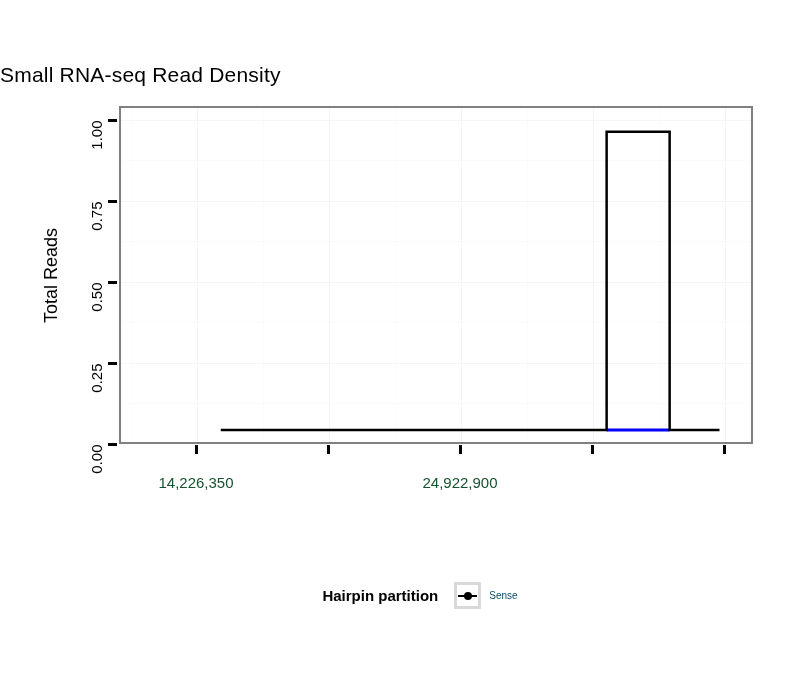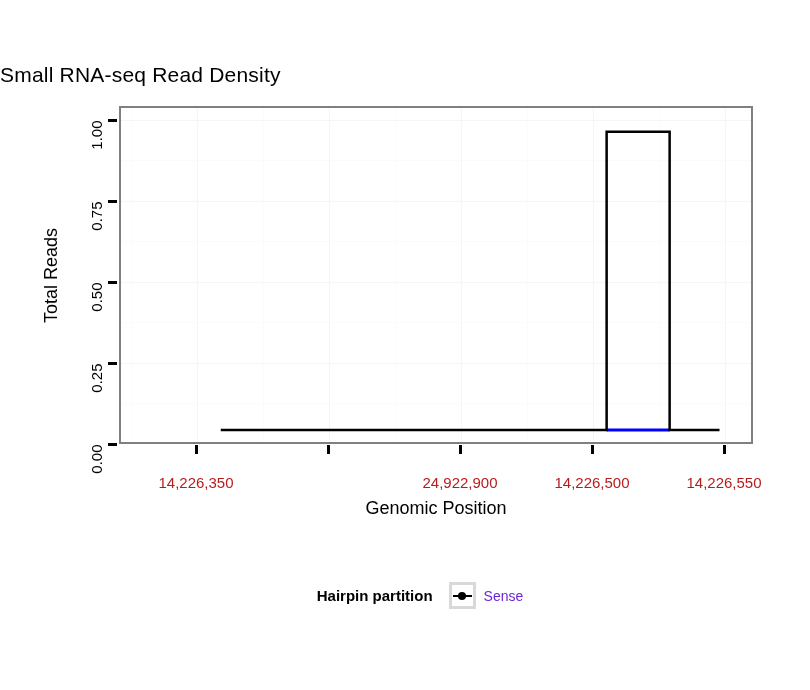--- a/index.html
+++ b/index.html
@@ -98,21 +98,21 @@
     font-size: 15px;
     color: #000;
     transform: rotate(-90deg);
     transform-origin: 100% 50%;
     text-align: right;
     white-space: nowrap;
   }
   .xlabel-text {
     position: absolute;
     font-size: 15px;
-    color: #b91c1c;
+    color: #14532d;
     text-align: center;
     white-space: nowrap;
   }
   .axis-title-y {
     position: absolute;
     left: 42px;
     top: 106px;
     width: 20px;
     height: 338px;
     font-size: 18px;
@@ -182,22 +182,22 @@
     position: absolute;
     left: 50%;
     top: 50%;
     width: 8px;
     height: 8px;
     margin-left: -4px;
     margin-top: -4px;
     border-radius: 50%;
   }
   .legend-label {
-    font-size: 14px;
-    color: #6d28d9;
+    font-size: 10px;
+    color: #0c4a6e;
     white-space: nowrap;
   }
 </style>
 </head>
 <body>
 
 <div id="plot-root">
 
   <div class="chart-title">Small RNA-seq Read Density</div>
 
@@ -250,24 +250,21 @@
   </div>
 
   <div class="axis-tick-x" style="left:195px; top:445px;"></div>
   <div class="axis-tick-x" style="left:327px; top:445px;"></div>
   <div class="axis-tick-x" style="left:459px; top:445px;"></div>
   <div class="axis-tick-x" style="left:591px; top:445px;"></div>
   <div class="axis-tick-x" style="left:723px; top:445px;"></div>
 
   <div class="xlabel-text" style="left:126px; top:474px; width:140px;">14,226,350</div>
   <div class="xlabel-text" style="left:390px; top:474px; width:140px;">24,922,900</div>
-  <div class="xlabel-text" style="left:522px; top:474px; width:140px;">14,226,500</div>
-  <div class="xlabel-text" style="left:654px; top:474px; width:140px;">14,226,550</div>
-
-  <div class="axis-title-x">Genomic Position</div>
+
 
   <div class="legend">
     <div class="legend-title">Hairpin partition</div>
 
     <div class="legend-item">
       <div class="legend-key">
         <div class="key-line" id="key-line-sense" style="background: rgb(0, 0, 0);"></div>
         <div class="key-dot" id="key-dot-sense" style="background: rgb(0, 0, 0);"></div>
       </div>
       <div class="legend-label">Sense</div>

